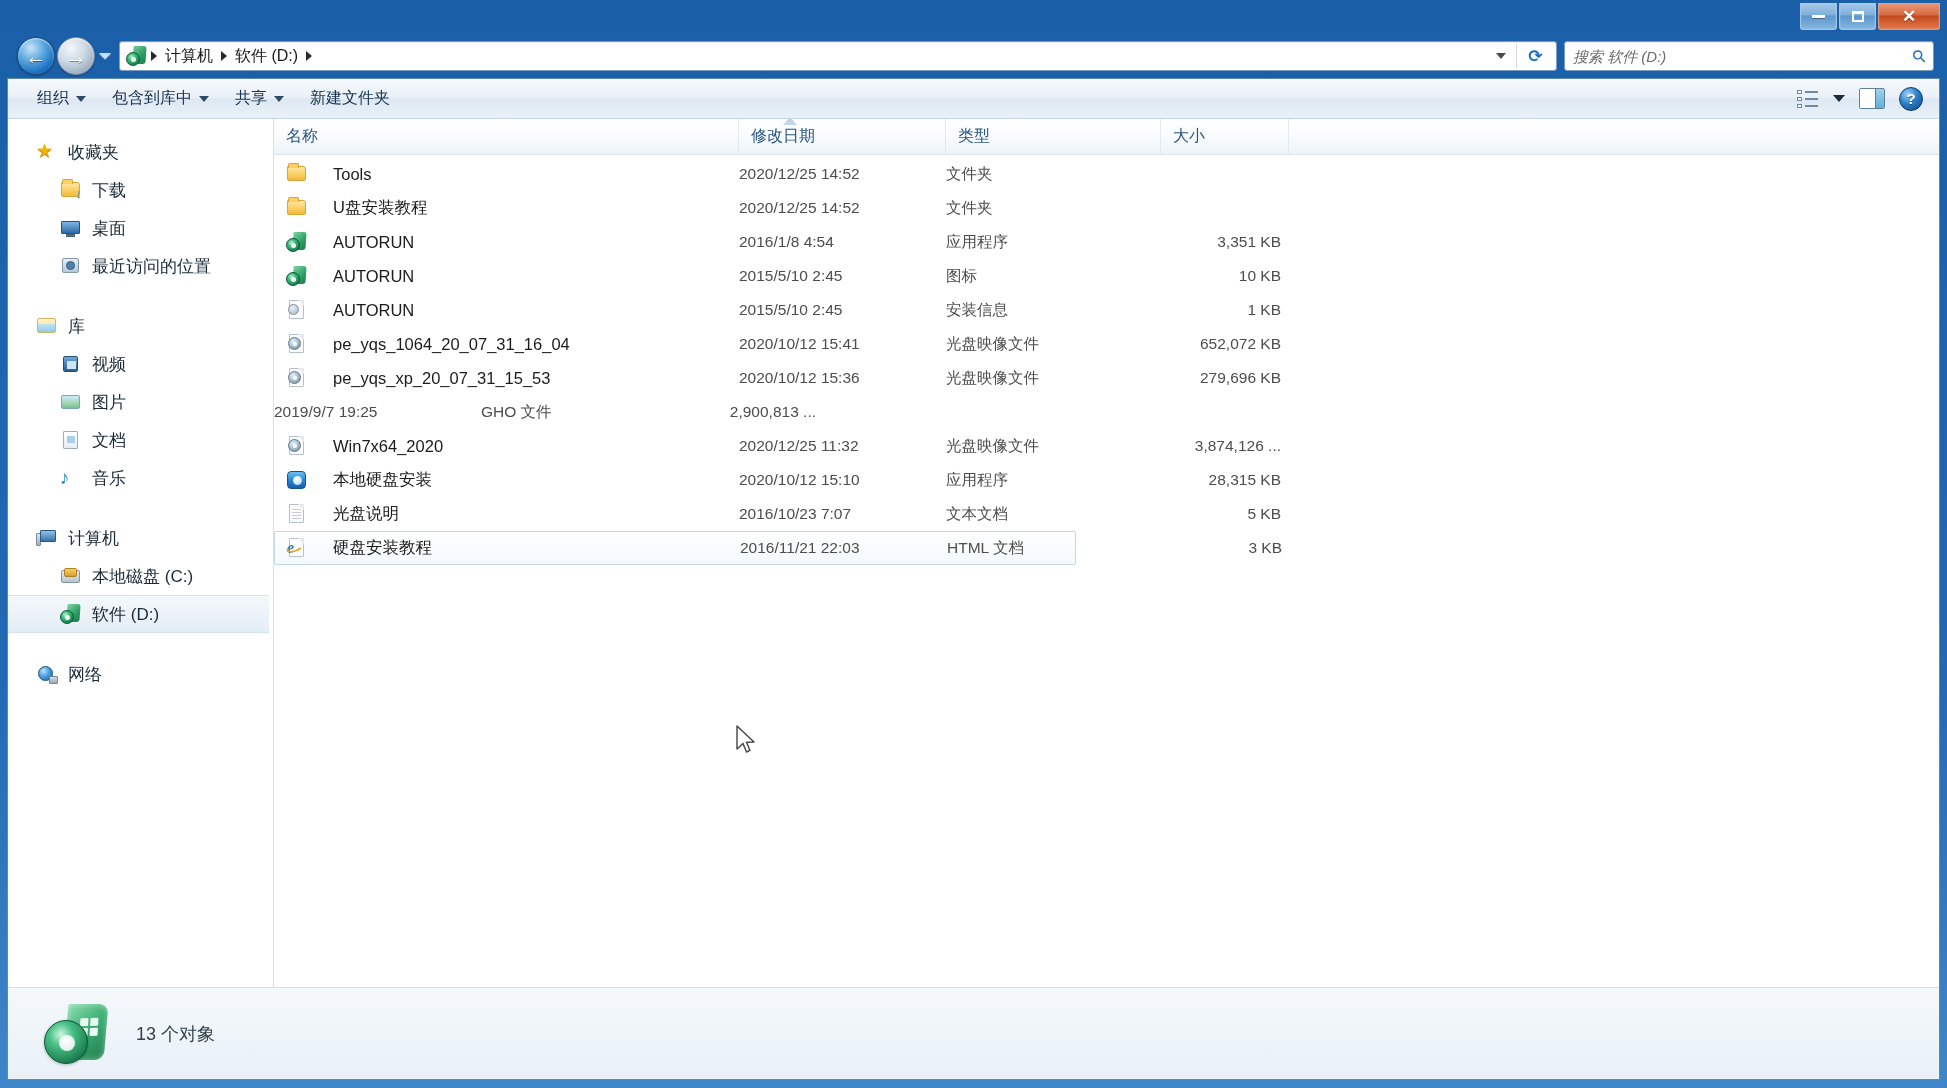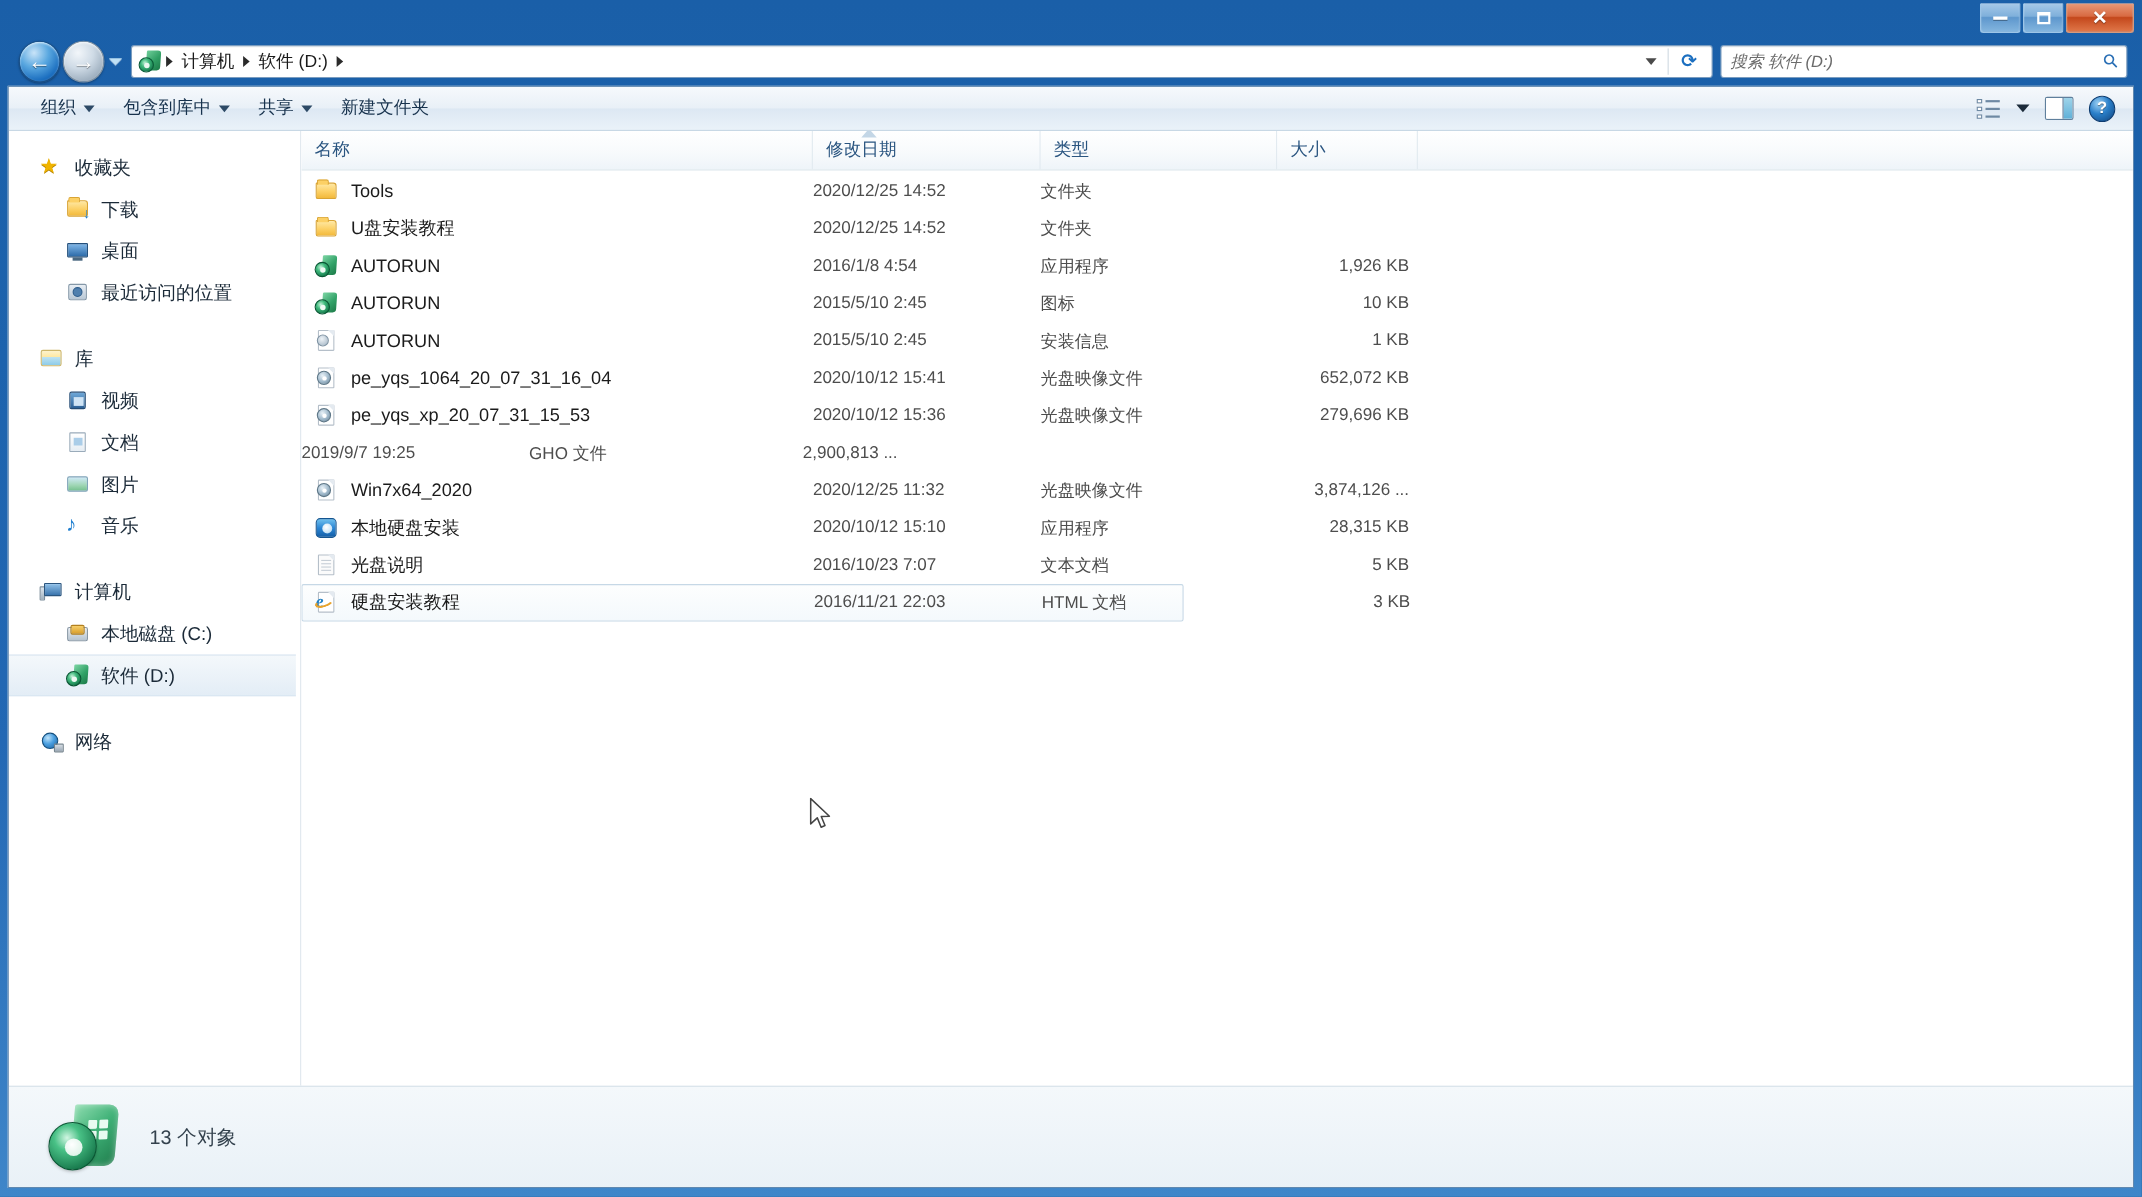--- a/index.html
+++ b/index.html
@@ -329,21 +329,21 @@
     display: flex; align-items: center; height: 34px;
     font-size: 16.5px; color: #1b1b1b;
   }
   .row.selected {
     border: 1px solid #c6d8e6;
     background: linear-gradient(to bottom,#fdfefe,#f4f9fc);
     border-radius: 2px;
     height: 34px;
     margin-right: 863px;
   }
-  .cell-name { flex: 0 0 465px; display: flex; align-items: center; gap: 11px; padding-left: 12px; white-space: nowrap; }
+  .cell-name { flex: 0 0 465px; display: flex; align-items: center; gap: 25px; padding-left: 12px; white-space: nowrap; }
   .cell-date { flex: 0 0 207px; color: #4d4d4d; font-size: 15.5px; }
   .cell-type { flex: 0 0 215px; color: #4d4d4d; font-size: 15.5px; }
   .cell-size { flex: 0 0 128px; color: #4d4d4d; font-size: 15.5px; text-align: right; padding-right: 8px; }
   .row.selected .cell-name { padding-left: 11px; }
 
   
   .fico { width: 22px; height: 22px; position: relative; flex: 0 0 22px; }
   .fi-folder .folder-shape { top: 3px; }
   .fi-disc .sheet { left: 7px; top: 1px; }
   .fi-disc .disc { top: 7px; }
@@ -564,30 +564,30 @@
             </span>
           <span>库</span>
         </div>
         <div class="nav-item child">
           <span class="ico ico-video">
               <span class="vshape"></span>
             </span>
           <span>视频</span>
         </div>
         <div class="nav-item child">
+          <span class="ico ico-pic">
+              <span class="pshape"></span>
+            </span>
+          <span>图片</span>
+        </div>
+        <div class="nav-item child">
           <span class="ico ico-doc">
               <span class="dshape"></span>
             </span>
           <span>文档</span>
-        </div>
-        <div class="nav-item child">
-          <span class="ico ico-pic">
-              <span class="pshape"></span>
-            </span>
-          <span>图片</span>
         </div>
         <div class="nav-item child">
           <span class="ico ico-music"><span class="note">♪</span></span>
           <span>音乐</span>
         </div>
 
         <div class="nav-gap"></div>
 
         <div class="nav-item">
           <span class="ico ico-pc">
@@ -665,21 +665,21 @@
             <div class="row">
               <div class="cell-name">
                 <span class="fico fi-disc drive-ico">
                   <span class="sheet"></span>
                   <span class="disc"></span>
                 </span>
                 <span>AUTORUN</span>
               </div>
               <div class="cell-date">2016/1/8 4:54</div>
               <div class="cell-type">应用程序</div>
-              <div class="cell-size">1,926 KB</div>
+              <div class="cell-size">3,351 KB</div>
             </div>
             <div class="row">
               <div class="cell-name">
                 <span class="fico fi-disc drive-ico">
                   <span class="sheet"></span>
                   <span class="disc"></span>
                 </span>
                 <span>AUTORUN</span>
               </div>
               <div class="cell-date">2015/5/10 2:45</div>

